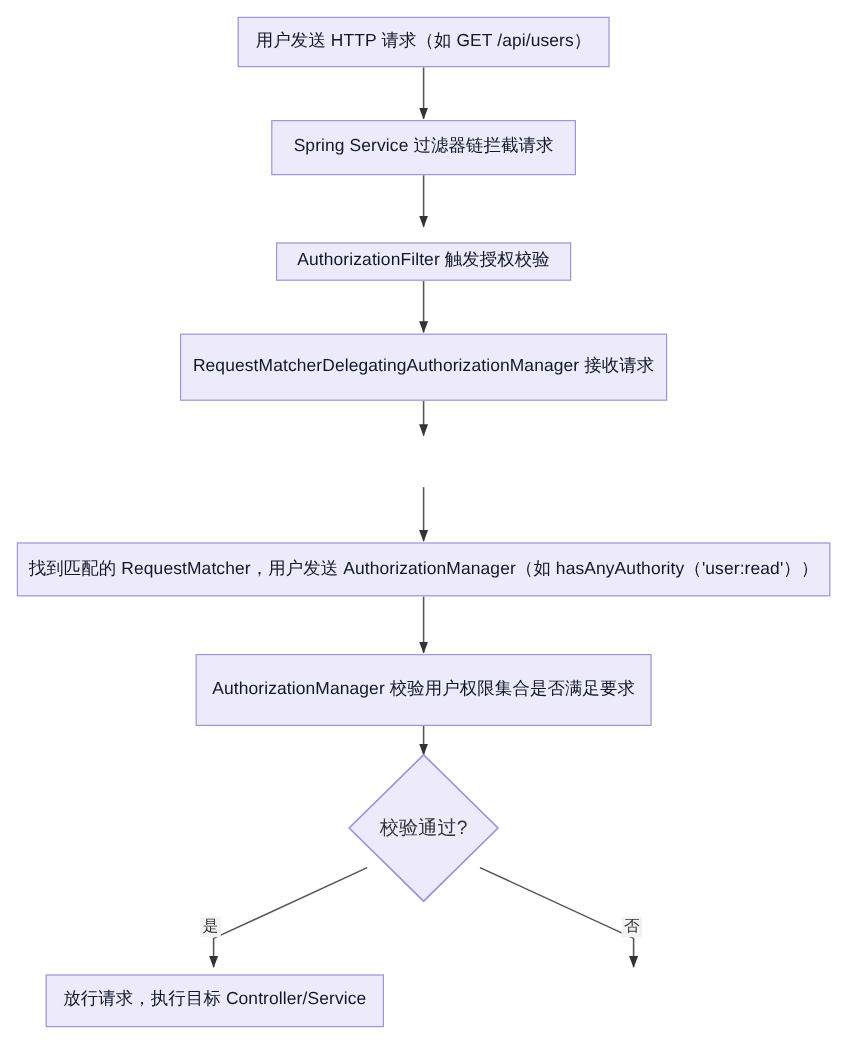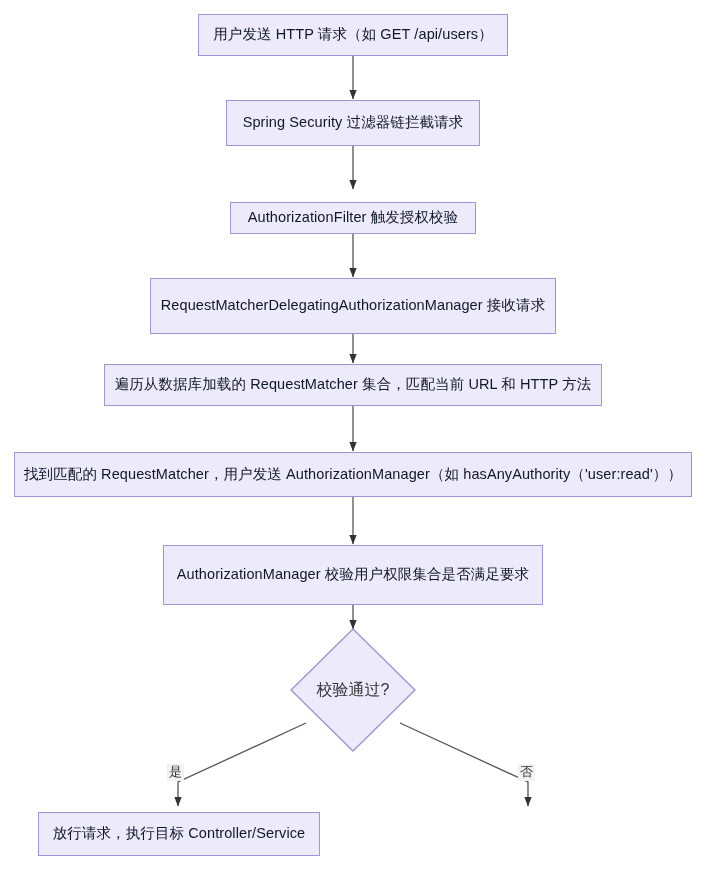--- a/index.html
+++ b/index.html
@@ -101,34 +101,31 @@
     <path d="M306,723 L178,782 L178,806" fill="none" stroke="#555555" stroke-width="1.3" marker-end="url(#arrowhead)"></path>
 
     <path d="M400,723 L528,782 L528,806" fill="none" stroke="#555555" stroke-width="1.3" marker-end="url(#arrowhead)"></path>
   </svg>
 
   <div class="node" style="left:198px; top:14px; width:310px; height:42px;">
     <span>用户发送 HTTP 请求（如 GET /api/users）</span>
   </div>
 
   <div class="node" style="left:226px; top:100px; width:254px; height:46px;">
-    <span>Spring Security 过滤器链拦截请求</span>
+    <span>Spring Service 过滤器链拦截请求</span>
   </div>
 
   <div class="node" style="left:230px; top:202px; width:246px; height:32px;">
     <span>AuthorizationFilter 触发授权校验</span>
   </div>
 
   <div class="node" style="left:150px; top:278px; width:406px; height:56px;">
     <span>RequestMatcherDelegatingAuthorizationManager 接收请求</span>
   </div>
 
-  <div class="node" style="left:104px; top:364px; width:498px; height:42px;">
-    <span>遍历从数据库加载的 RequestMatcher 集合，匹配当前 URL 和 HTTP 方法</span>
-  </div>
 
   <div class="node" style="left:14px; top:452px; width:678px; height:45px;">
     <span>找到匹配的 RequestMatcher，用户发送 AuthorizationManager（如 hasAnyAuthority（'user:read'））</span>
   </div>
 
   <div class="node" style="left:163px; top:545px; width:380px; height:60px;">
     <span>AuthorizationManager 校验用户权限集合是否满足要求</span>
   </div>
 
   <div class="decision" style="left:290px; top:628px; width:126px; height:124px;">

